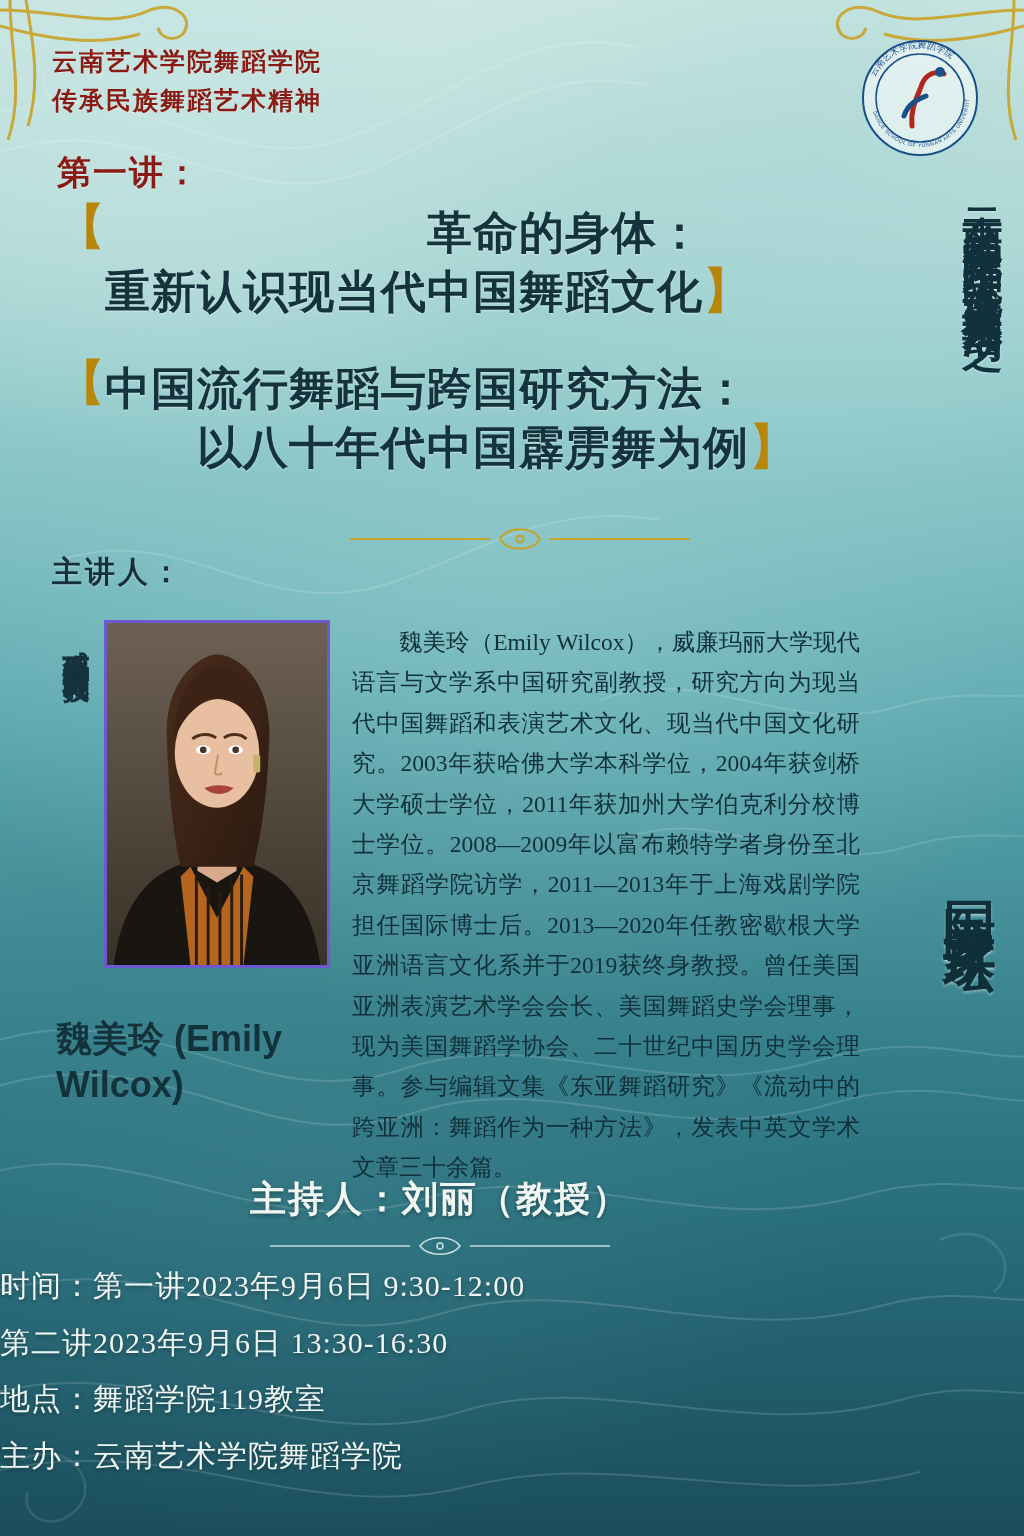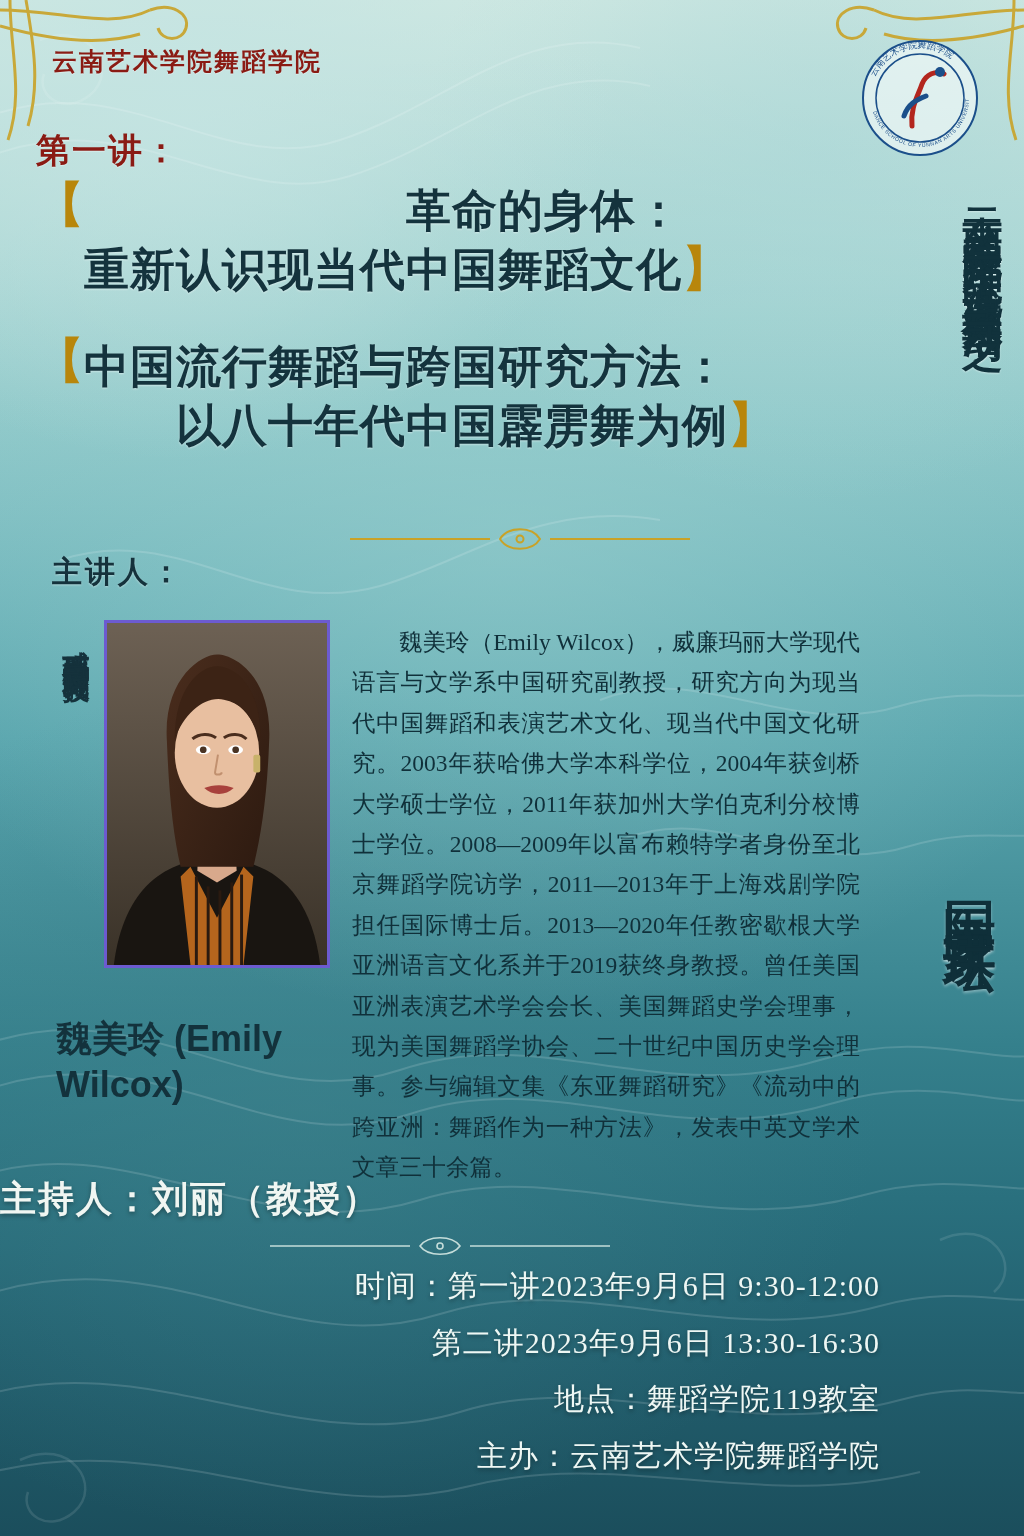--- a/index.html
+++ b/index.html
@@ -57,21 +57,21 @@
     color: #8a1b14;
     font-weight: bold;
     font-size: 25px;
     line-height: 1.55;
     letter-spacing: 2px;
     font-family: "Liberation Sans", "DejaVu Sans", sans-serif;
     text-shadow: 0 1px 0 rgba(255,255,255,0.35);
   }
 
   
-  .lecture-block { position: absolute; left: 36px; }
+  .lecture-block { position: absolute; left: 57px; margin-top: 22px; }
   .lecture-label {
     color: #8a1b14;
     font-size: 34px;
     font-weight: bold;
     letter-spacing: 2px;
     font-family: "Liberation Serif", "DejaVu Serif", serif;
     text-shadow: 0 1px 1px rgba(255,255,255,0.4);
   }
   .lecture-title {
     font-size: 45px;
@@ -164,42 +164,42 @@
     text-indent: 2em;
     font-family: "Liberation Serif", "DejaVu Serif", serif;
   }
 
   
   .host {
     position: absolute;
     left: 0;
     top: 1175px;
     width: 880px;
-    text-align: left;
+    text-align: center;
     font-size: 36px;
     font-weight: bold;
     color: #f0f6f2;
     letter-spacing: 2px;
     text-shadow: 0 2px 4px rgba(0,0,0,0.35);
   }
   .divider2 {
     position: absolute;
     left: 270px;
     top: 1232px;
     width: 340px;
     height: 28px;
   }
 
   
   .info {
     position: absolute;
     left: 0;
     top: 1262px;
     width: 880px;
-    text-align: right;
+    text-align: left;
     color: #eef7f4;
     font-size: 30px;
     line-height: 1.62;
     letter-spacing: 1px;
     text-shadow: 0 2px 4px rgba(0,0,0,0.35);
   }
   .info div { margin-bottom: 8px; }
 
   
   .vtitle {
@@ -301,20 +301,21 @@
         <textPath href="#logoTop" startOffset="14%">云南艺术学院舞蹈学院</textPath>
       </text>
       <text font-size="5.2" fill="#1b4f8a" font-family="'Liberation Sans',sans-serif" letter-spacing="0.6">
         <textPath href="#logoBot" startOffset="9%">DANCE SCHOOL OF YUNNAN ARTS UNIVERSITY</textPath>
       </text>
     </svg>
   </div>
 
   <div class="slogan">
     <div>云南艺术学院舞蹈学院</div>
+    <div>传承民族舞蹈艺术精神</div>
   </div>
 
   <div class="lecture-block t1">
     <div class="lecture-label">第一讲：</div>
     <div class="title-row">
       <span class="bracket">【</span>
       <span class="lecture-title">革命的身体：
 重新认识现当代中国舞蹈文化</span>
       <span class="bracket" style="align-self:flex-end">】</span>
     </div>

